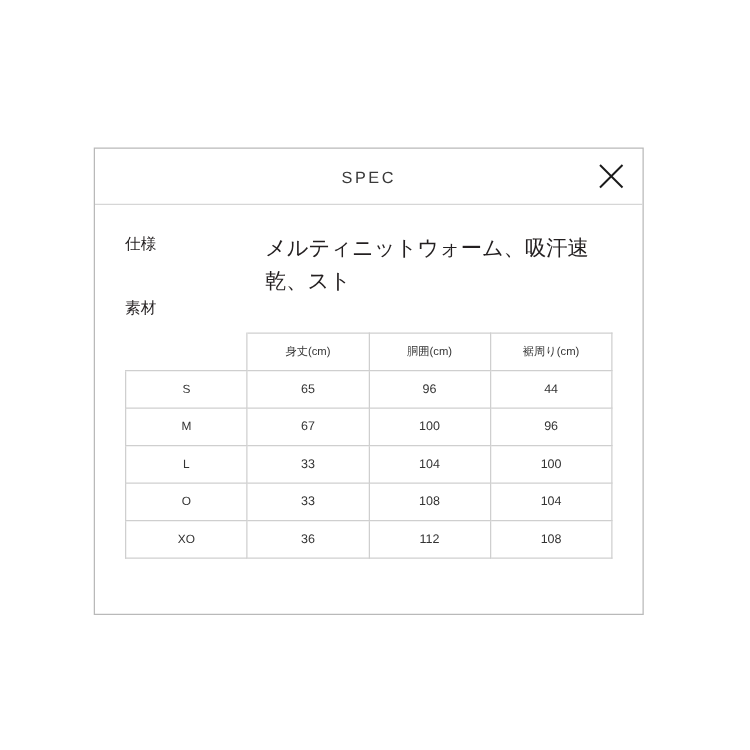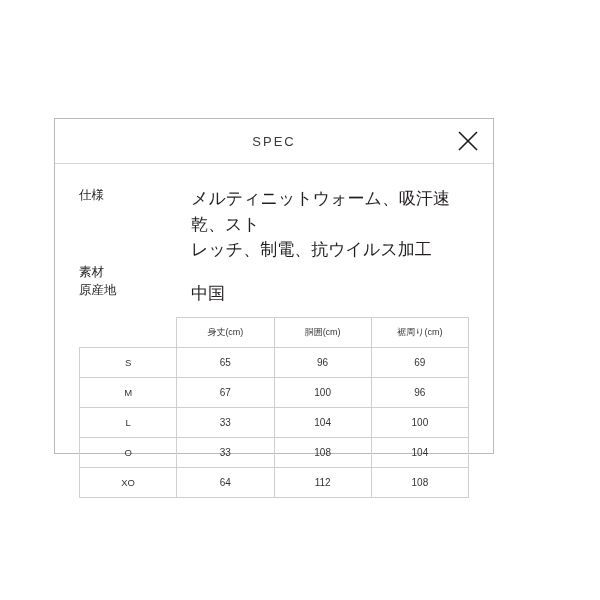--- a/index.html
+++ b/index.html
@@ -18,24 +18,24 @@
   .page {
     position: relative;
     width: 600px;
     height: 600px;
     background: #ffffff;
   }
 
   
   .modal {
     position: absolute;
-    left: 54px;
+    left: 75px;
     top: 118px;
     width: 440px;
-    height: 336px;
+    height: 374px;
     background: #ffffff;
     border: 1px solid #b9b9b9;
     box-sizing: border-box;
   }
 
   .modal-header {
     position: relative;
     height: 44px;
     border-bottom: 1px solid #d6d6d6;
     display: flex;
@@ -144,50 +144,45 @@
     </div>
 
     <div class="modal-body">
 
       <div class="spec-list">
 
         <div class="spec-row">
           <div class="spec-label">仕様</div>
           <div class="spec-value">
             <span class="wrap-line">メルティニットウォーム、吸汗速乾、スト</span>
-            <span class="wrap-line">レッチ、制電、抗ウイルス加工</span>
           </div>
         </div>
 
         <div class="spec-row">
           <div class="spec-label">素材</div>
         </div>
 
-        <div class="spec-row">
-          <div class="spec-label">原産地</div>
-          <div class="spec-value">中国</div>
-        </div>
 
       </div>
 
       <table class="size-table">
         <thead>
           <tr>
             <th class="corner"></th>
             <th>身丈(cm)</th>
             <th>胴囲(cm)</th>
             <th>裾周り(cm)</th>
           </tr>
         </thead>
         <tbody>
           <tr>
             <td class="size-name">S</td>
             <td>65</td>
             <td>96</td>
-            <td>69</td>
+            <td>44</td>
           </tr>
           <tr>
             <td class="size-name">M</td>
             <td>67</td>
             <td>100</td>
             <td>96</td>
           </tr>
           <tr>
             <td class="size-name">L</td>
             <td>33</td>
@@ -195,21 +190,21 @@
             <td>100</td>
           </tr>
           <tr>
             <td class="size-name">O</td>
             <td>33</td>
             <td>108</td>
             <td>104</td>
           </tr>
           <tr>
             <td class="size-name">XO</td>
-            <td>64</td>
+            <td>36</td>
             <td>112</td>
             <td>108</td>
           </tr>
         </tbody>
       </table>
 
     </div>
   </div>
 </div>
 

